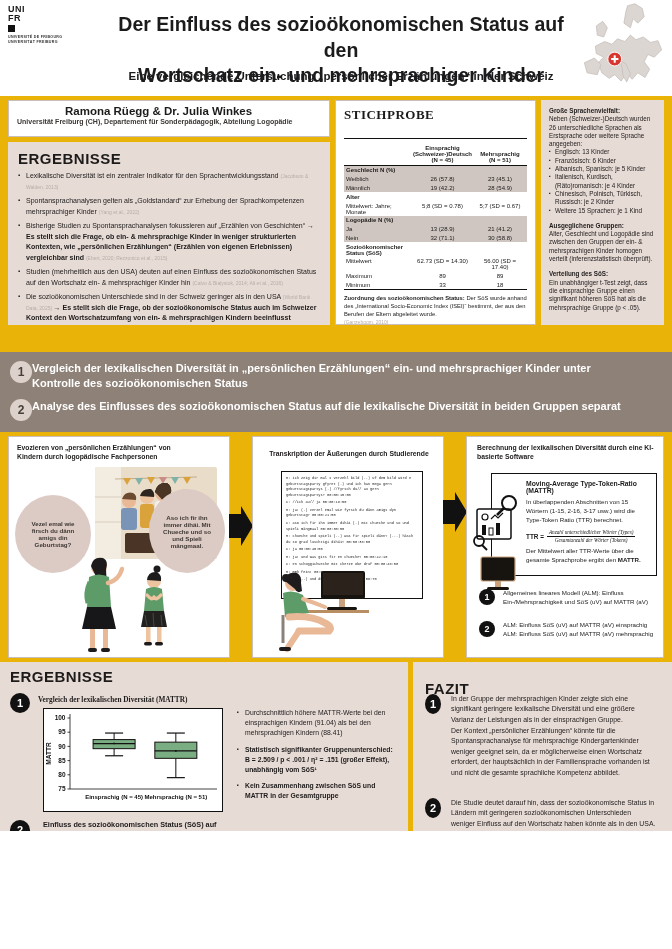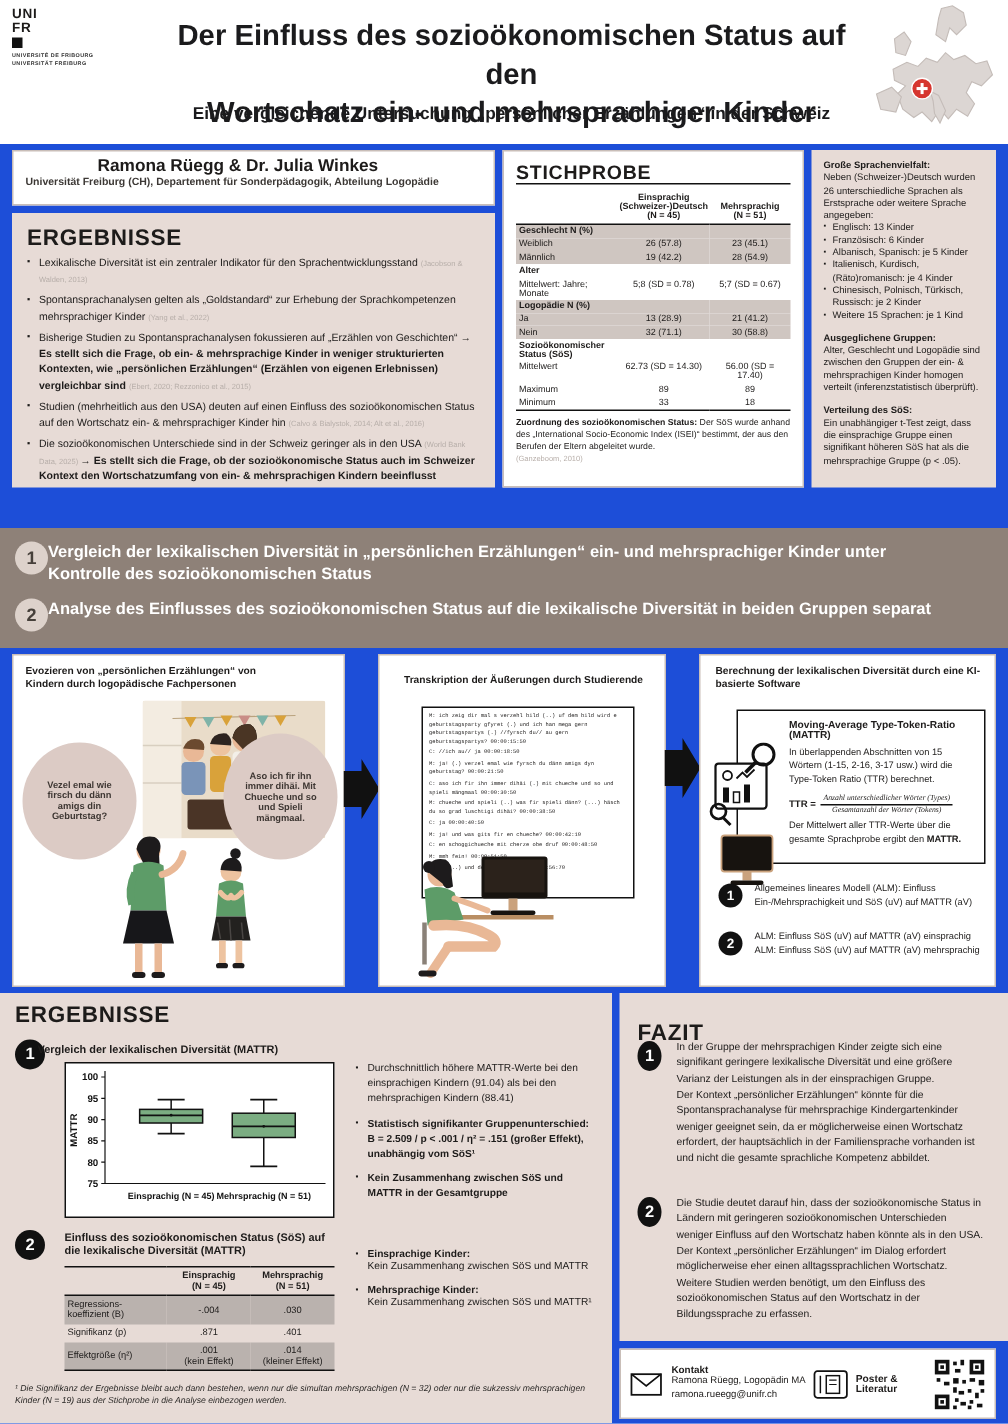--- a/index.html
+++ b/index.html
@@ -1,16 +1,16 @@
 <!DOCTYPE html>
 <html lang="de"><head>
 <meta charset="utf-8">
 <style>
   html,body{margin:0;padding:0;}
-  #poster{position:relative;width:672px;height:949px;background:#1d4ed8;
+  #poster{position:relative;width:672px;height:831px;background:#eab308;
           font-family:"Liberation Sans",sans-serif;color:#1d1b1a;overflow:hidden;}
   .abs{position:absolute;}
 
   
   #header{left:0;top:0;width:672px;height:96px;background:#ffffff;}
   #logo{left:8px;top:5px;width:110px;}
   #logo .big{font-size:9px;font-weight:bold;line-height:1.05;letter-spacing:.5px;}
   #logo .sq{width:7px;height:7px;background:#111;margin-top:1px;}
   #logo .small{font-size:3.6px;font-weight:bold;color:#333;margin-top:3px;line-height:1.4;letter-spacing:.3px;}
   #title{left:118px;top:12px;width:446px;text-align:center;font-weight:bold;font-size:19.5px;line-height:1.32;color:#1b1b1d;}
@@ -24,21 +24,21 @@
   #authors .name{font-size:11.5px;font-weight:bold;margin-left:48px;}
   #authors .affil{font-size:7px;font-weight:bold;color:#3c3835;margin-top:1px;}
   #einleitung{left:8px;top:142px;width:322px;height:183px;padding:8px 10px;box-sizing:border-box;}
   .h1{font-size:15px;font-weight:bold;letter-spacing:.5px;}
   .ein-bullet{position:relative;font-size:7px;line-height:1.5;margin-top:4px;padding-left:8px;}
   .ein-bullet::before{content:"▪";position:absolute;left:0;top:0;font-size:6px;}
   .run-n{font-weight:normal;} .run-b{font-weight:bold;}
   .run-c{color:#b7aea9;font-size:5px;}
 
   #stichprobe{left:335px;top:100px;width:201px;height:225px;padding:6px 8px;box-sizing:border-box;}
-  #stichprobe .h1{font-size:13px;border-bottom:1.5px solid #111;padding-bottom:0;}
+  #stichprobe .h1{font-size:13px;border-bottom:1.5px solid #111;padding-bottom:15px;font-family:Liberation Serif, serif;}
   #stich-table{width:100%;border-collapse:collapse;font-size:6px;margin-top:4px;border-bottom:1px solid #111;}
   #stich-table th{font-weight:bold;white-space:pre-line;text-align:center;padding:2px 1px;border-bottom:1px solid #111;vertical-align:bottom;}
   #stich-table th.lab{width:38%;}
   #stich-table td{padding:1.4px 2px;vertical-align:top;}
   #stich-table td.val{text-align:center;width:31%;}
   tr.shade{background:#cfc6c1;}
   tr.boldrow td{font-weight:bold;}
   .notes{font-size:5.8px;line-height:1.35;margin-top:5px;}
   .notes .nt{font-weight:bold;}
   .notes .cite{color:#b7aea9;font-size:5px;}
@@ -93,21 +93,21 @@
   .alm-row{position:absolute;left:12px;display:flex;align-items:flex-start;}
   .ncircle{width:16px;height:16px;border-radius:50%;background:#111;color:#fff;font-weight:bold;font-size:9px;
            display:flex;align-items:center;justify-content:center;flex:0 0 16px;}
   .alm-text{font-size:6.2px;line-height:1.45;margin-left:8px;width:156px;white-space:pre-line;}
 
   
   #ergebnisse{left:0;top:662px;width:408px;height:287px;}
   #ergebnisse .h1{position:absolute;left:10px;top:6px;}
   .ncircle.big{width:20px;height:20px;font-size:11px;}
   #erg-c1{position:absolute;left:10px;top:31px;}
-  #erg-cap1{position:absolute;left:25px;top:33px;font-size:7.3px;font-weight:bold;width:190px;}
+  #erg-cap1{position:absolute;left:38px;top:33px;font-size:7.3px;font-weight:bold;width:190px;font-family:Liberation Serif, serif;}
   #plotbox{position:absolute;left:43px;top:46px;width:180px;height:104px;background:#fff;border:1.2px solid #111;box-sizing:border-box;}
   #rbullets1{position:absolute;left:237px;top:46px;width:162px;}
   .rbullet{position:relative;font-size:6.8px;line-height:1.5;padding-left:8px;margin-bottom:6px;}
   .rbullet::before{content:"▪";position:absolute;left:0;top:0;font-size:5.5px;}
   .rbullet.bold{font-weight:bold;}
   #erg-c2{position:absolute;left:10px;top:158px;}
   #erg-cap2{position:absolute;left:43px;top:158px;font-size:7.3px;font-weight:bold;width:185px;line-height:1.3;}
   #erg-table{position:absolute;left:43px;top:182px;width:180px;border-collapse:collapse;font-size:6.2px;border-bottom:1px solid #111;}
   #erg-table th{font-weight:bold;white-space:pre-line;text-align:center;padding:2px;border-bottom:1px solid #111;border-top:1.2px solid #111;vertical-align:bottom;}
   #erg-table td{padding:2.4px 2px;vertical-align:middle;white-space:pre-line;}

